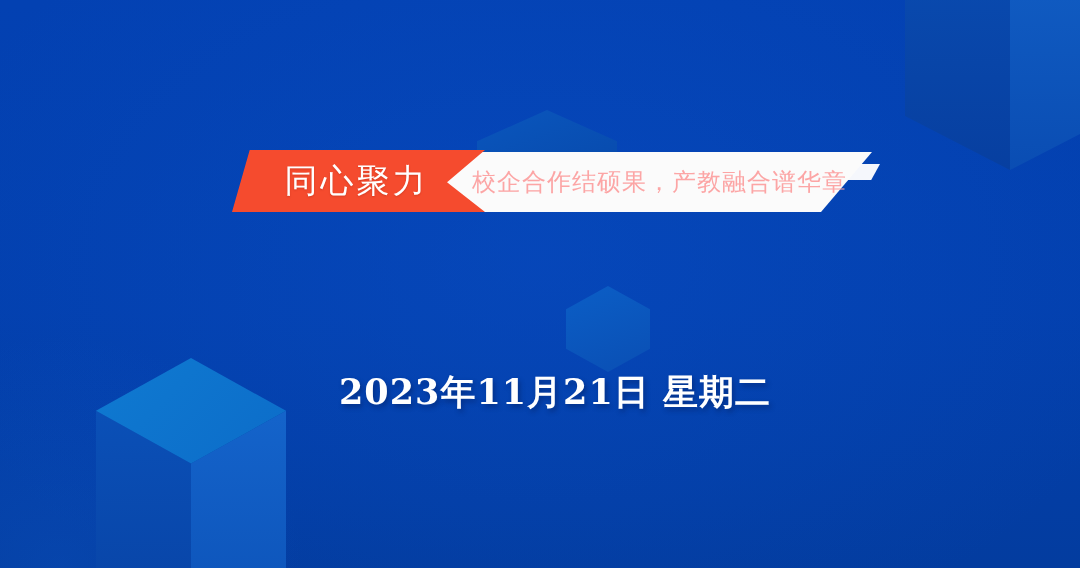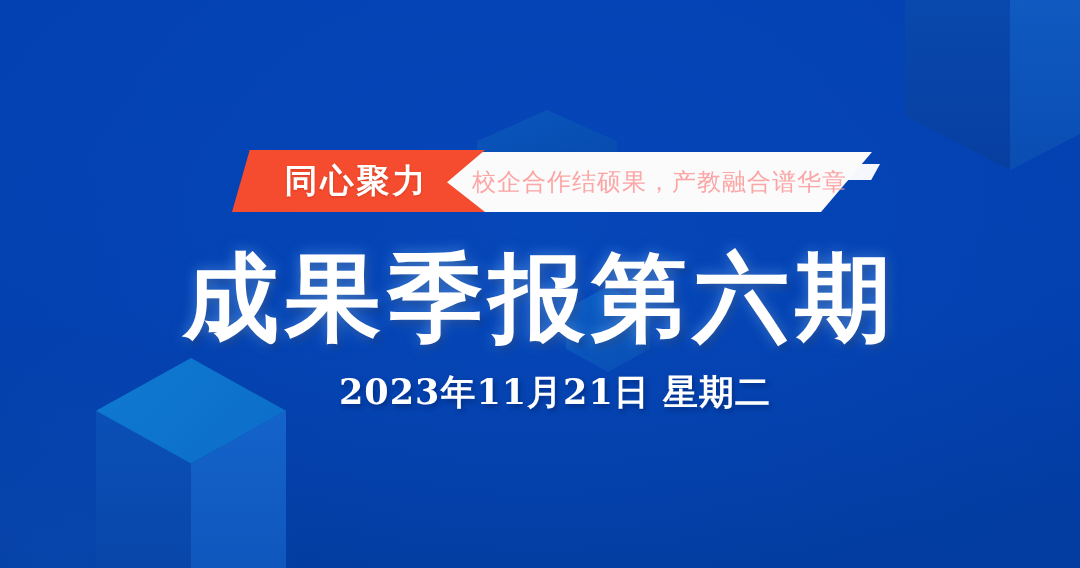--- a/index.html
+++ b/index.html
@@ -111,21 +111,21 @@
     width:253px; height:62px;
     background:#f54b2e;
     clip-path: polygon(7% 0%, 100% 0%, 85% 52%, 100% 100%, 0% 100%);
   }
   #ribbon-tag-text {
     position:absolute;
     left:22px; top:8px;
     width:205px;
     text-align:center;
     font-size:33px;
-    font-weight:bold;
+    font-weight:normal;
     letter-spacing:3px;
     color:#ffffff;
     line-height:46px;
     font-family:"DejaVu Sans","Liberation Sans",sans-serif;
     text-shadow:0 1px 2px rgba(120,20,0,0.25);
   }
   #ribbon-sub-text {
     position:absolute;
     left:240px; top:12px;
     width:380px;
@@ -196,17 +196,16 @@
 
   <div id="notch-white"></div>
 
   <div id="ribbon">
     <div id="ribbon-white"></div>
     <div id="ribbon-orange"></div>
     <div id="ribbon-tag-text">同心聚力</div>
     <div id="ribbon-sub-text">校企合作结硕果，产教融合谱华章</div>
   </div>
 
-  <div id="headline">成果季报第六期</div>
 
   <div id="dateline">2023年11月21日  星期二</div>
 
 </div>
 
 </body></html>

